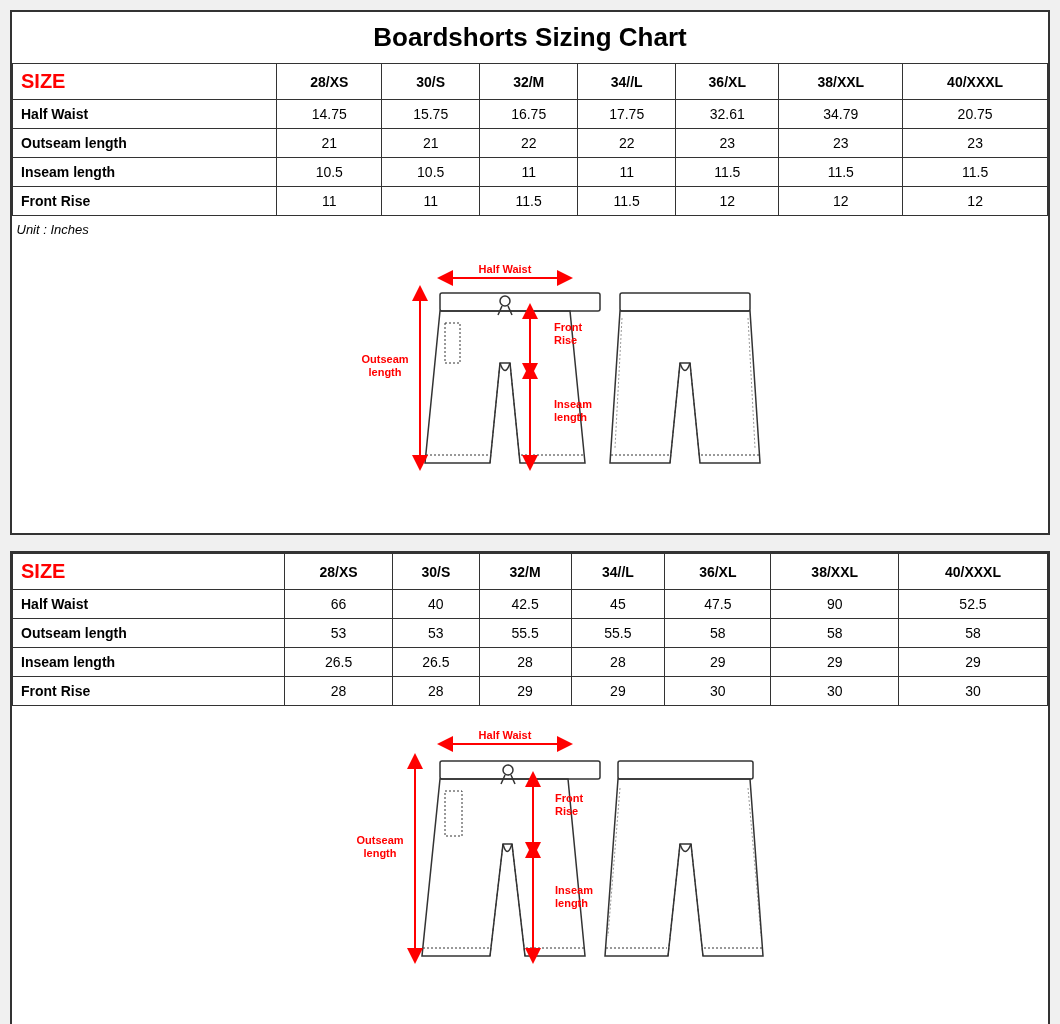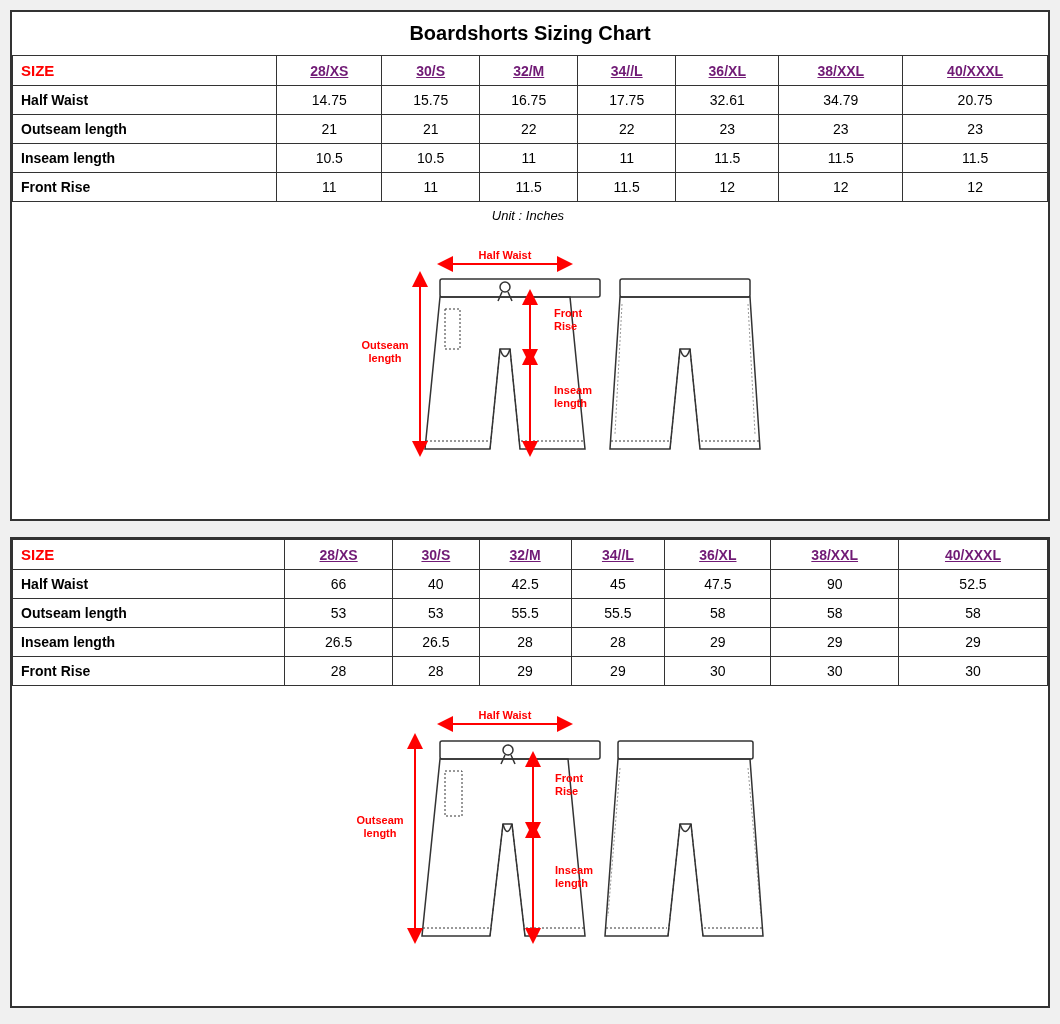--- a/index.html
+++ b/index.html
@@ -12,21 +12,21 @@
 
     .chart-container {
       background: white;
       border: 2px solid #333;
       margin-bottom: 16px;
       padding: 0;
     }
 
     .chart-title {
       text-align: center;
-      font-size: 20px;
+      font-size: 26px;
       font-weight: bold;
       padding: 10px;
       background: white;
     }
 
     table {
       width: 100%;
       border-collapse: collapse;
     }
 
@@ -39,32 +39,31 @@
 
     .row-header {
       font-weight: bold;
       text-align: left;
       padding-left: 8px;
     }
 
     .size-header {
       font-weight: bold;
       color: red;
-      font-size: 15px;
+      font-size: 20px;
     }
 
     .size-value {
-      color: #701a75;
+      color: #000000;
       font-weight: bold;
-      text-decoration: underline;
     }
 
     .unit-row td {
       border: none;
-      text-align: center;
+      text-align: left;
       font-style: italic;
       font-size: 13px;
       padding-right: 8px;
     }
 
     .diagram-area {
       display: flex;
       justify-content: center;
       align-items: center;
       padding: 20px 0 10px 0;

